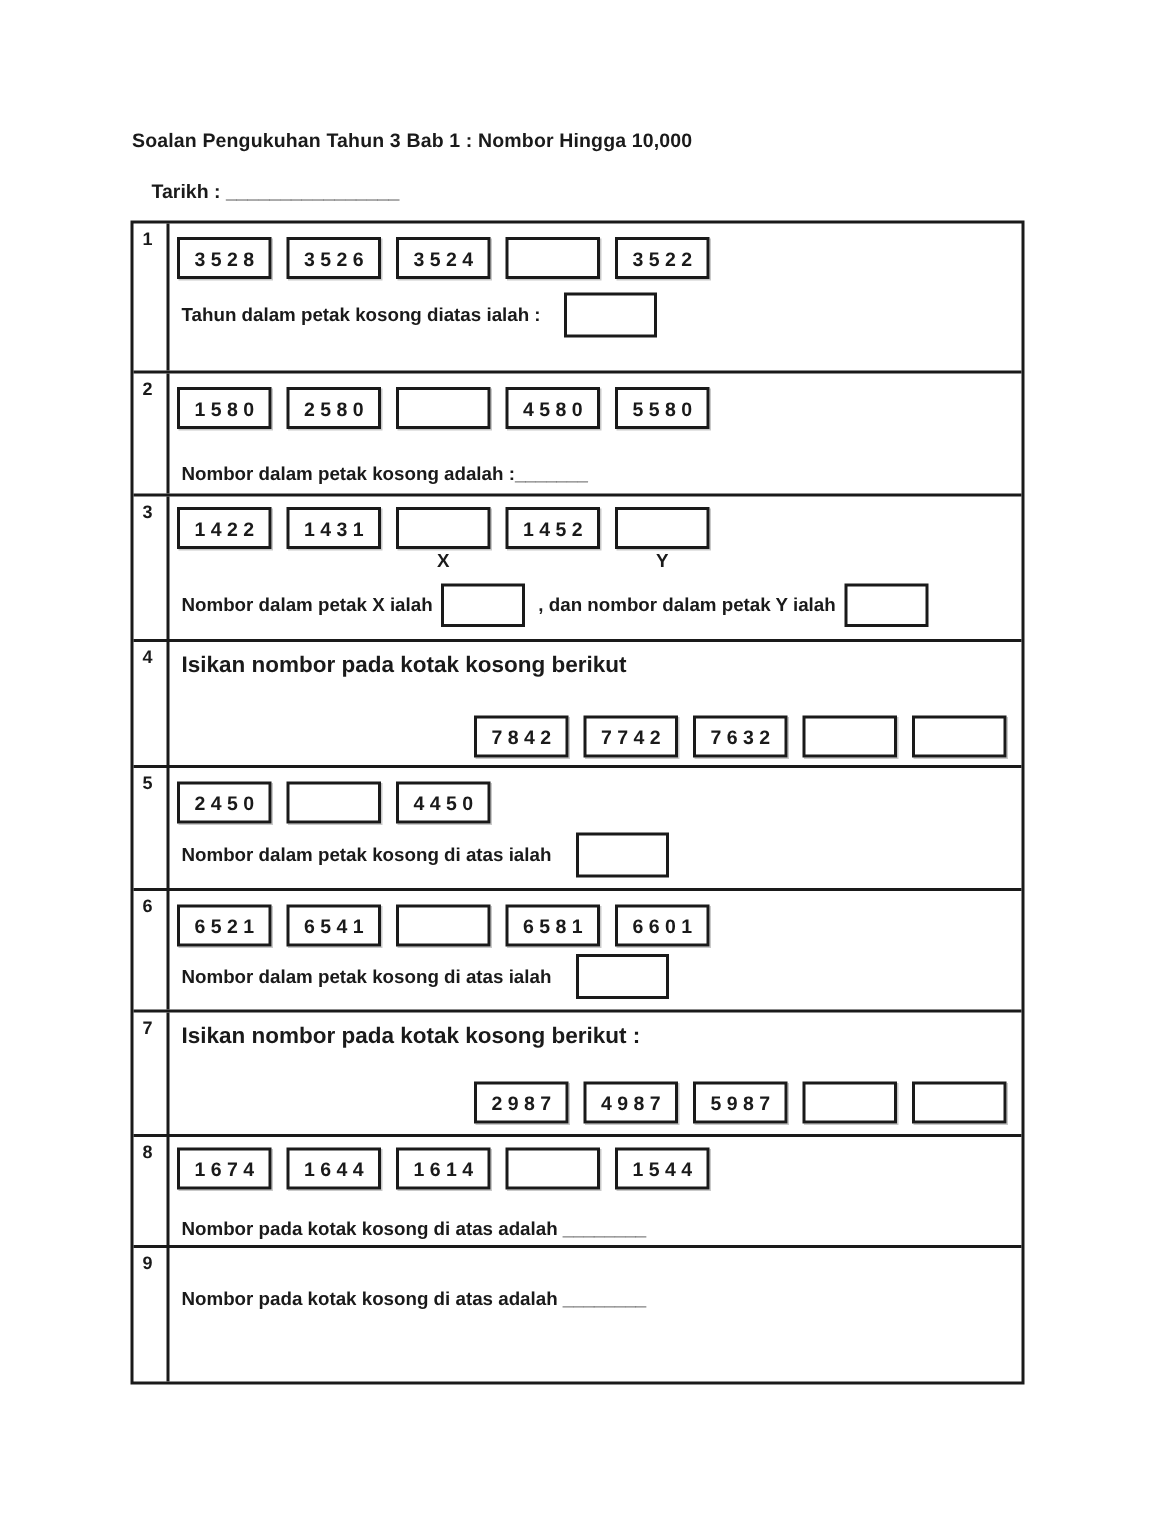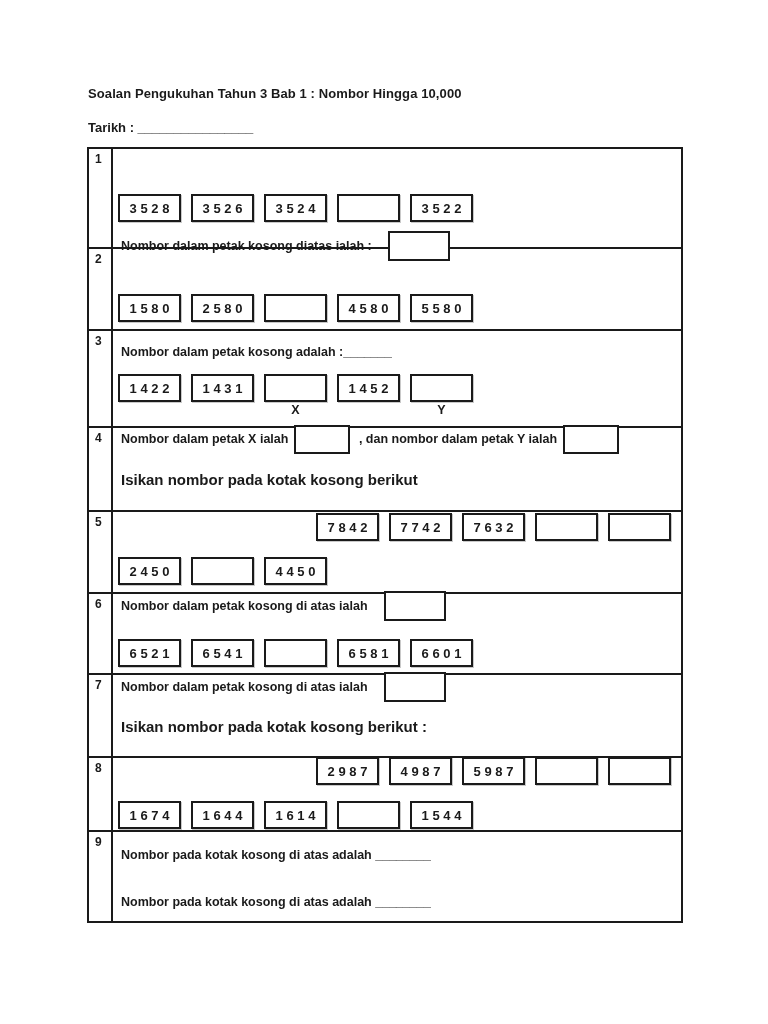--- a/index.html
+++ b/index.html
@@ -9,36 +9,36 @@
     font-weight:700;
     color:#1a1a1a;
     position:relative;
     overflow:hidden;
   }
   .page-title {
     position:absolute; left:88px; top:86px;
     font-size:13px; letter-spacing:0.1px;
   }
   .date-line {
-    position:absolute; left:88px; top:120px;
+    position:absolute; left:101px; top:120px;
     font-size:13px;
   }
   .worksheet {
     position:absolute; left:87px; top:147px; width:596px;
     border:2px solid #1a1a1a;
     background:#fff;
   }
   .q-row { display:flex; border-bottom:2px solid #1a1a1a; }
   .q-row:last-child { border-bottom:none; }
   .q-num {
     width:24px; flex:0 0 24px;
     border-right:2px solid #1a1a1a;
     font-size:12px; padding:3px 0 0 6px;
   }
-  .q-body { flex:1; padding:7px 10px 1px 5px;margin-top:36px; }
+  .q-body { flex:1; padding:7px 10px 1px 5px; }
   .pre-text { font-size:15px; padding-left:3px; }
   .box-strip { display:flex; gap:10px; margin-top:2px; }
   .pre-text + .box-strip { margin-top:25px;justify-content:flex-end; }
   .box-col { display:flex; flex-direction:column; align-items:center; }
   .nbox {
     width:63px; height:28px;
     border:2px solid #1a1a1a;
     background:#fff;
     display:flex; align-items:center; justify-content:center;
     font-size:13px; white-space:pre;
@@ -90,21 +90,21 @@
             <div class="nbox">3 5 2 4</div>
           </div>
           <div class="box-col">
             <div class="nbox"></div>
           </div>
           <div class="box-col">
             <div class="nbox">3 5 2 2</div>
           </div>
         </div>
         <div class="ans-line">
-          <span class="ans-text">Nombor dalam petak kosong diatas ialah :</span>
+          <span class="ans-text">Tahun dalam petak kosong diatas ialah :</span>
           <div class="ans-box"></div>
         </div>
       </div>
     </div>
     <div class="q-row r2">
       <div class="q-num">2</div>
       <div class="q-body">
         <div class="box-strip">
           <div class="box-col">
             <div class="nbox">1 5 8 0</div>

